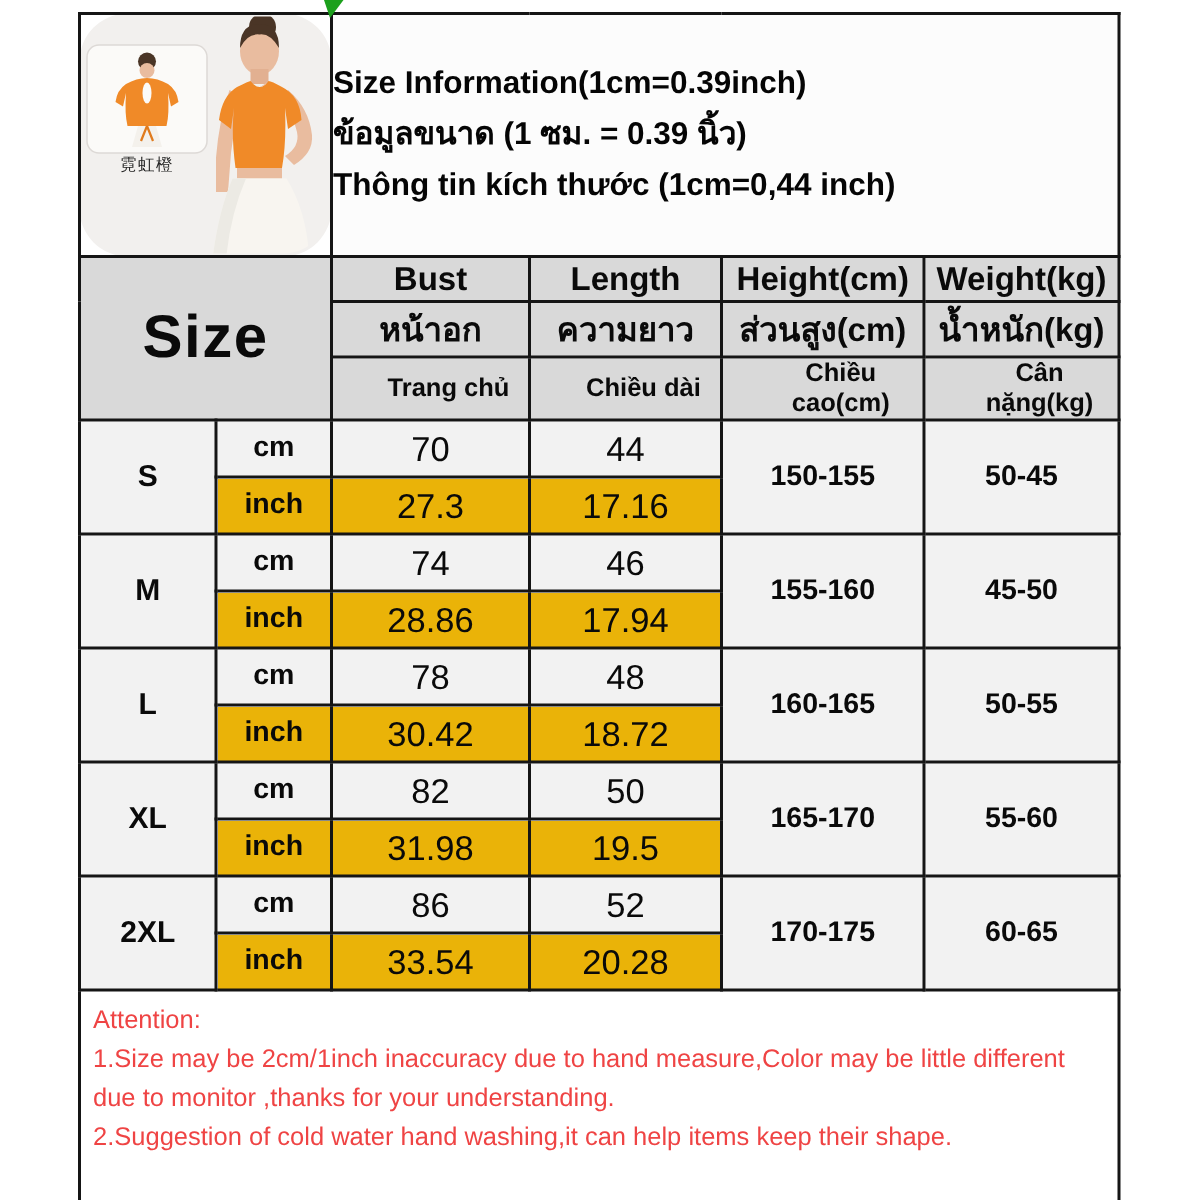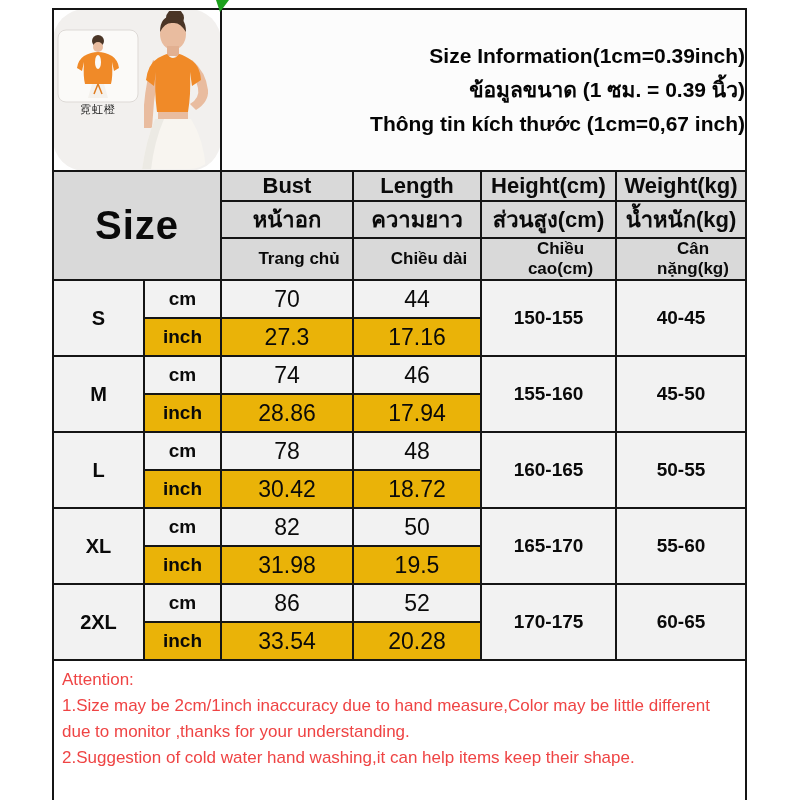--- a/index.html
+++ b/index.html
@@ -35,21 +35,21 @@
   tr.row-cm  td  { background:#f2f2f2; }
   tr.row-in  td.white { background:#eab308;margin-top:24px; }
   td.merged      { background:#f2f2f2; font-weight:bold; font-size:19px;margin-top:24px; }
 
   td.attention-cell {
     background:#ffffff; text-align:left; vertical-align:top;
     padding:6px 8px 0 8px; font-size:17px; line-height:26px; color:#ef4444;
   }
 
   
-  .title-lines { font-weight:bold; font-size:21px; line-height:34px; text-align:right; color:#050505; }
+  .title-lines { font-weight:bold; font-size:21px; line-height:34px; text-align:left; color:#050505; }
 
   
   .photo-wrap { position:relative; width:100%; height:160px; }
   .photo-wrap svg { position:absolute; left:0; top:0; }
   .inset-caption {
     position:absolute; left:4px; top:92px; width:80px;
     text-align:center; font-size:11px; color:#222; letter-spacing:1px;
   }
 
   
@@ -111,21 +111,21 @@
             <path d="M38 74 L50 74 L54 88 L34 88 Z" fill="#f4f1ec"></path>
             <path d="M44 74 L40 84 M44 74 L48 84" stroke="#e07b1e" stroke-width="1.5" fill="none"></path>
           </svg>
           <div class="inset-caption">霓虹橙</div>
         </div>
       </td>
       <td class="title-cell" colspan="4">
         <div class="title-lines">
           <div>Size Information(1cm=0.39inch)</div>
           <div>ข้อมูลขนาด (1 ซม. = 0.39 นิ้ว)</div>
-          <div>Thông tin kích thước (1cm=0,67 inch)</div>
+          <div>Thông tin kích thước (1cm=0,44 inch)</div>
         </div>
       </td>
     </tr>
 
     <tr class="hdr-row">
       <td class="size-big" colspan="2" rowspan="3">Size</td>
       <td class="hdr">Bust</td>
       <td class="hdr">Length</td>
       <td class="hdr">Height(cm)</td>
       <td class="hdr">Weight(kg)</td>
@@ -144,21 +144,21 @@
       <td class="hdr-vi">Chiều cao(cm)</td>
       <td class="hdr-vi">Cân nặng(kg)</td>
     </tr>
 
     <tr class="body-row row-cm">
       <td class="size-label" rowspan="2">S</td>
       <td class="unit">cm</td>
       <td class="val">70</td>
       <td class="val">44</td>
       <td class="merged" rowspan="2">150-155</td>
-      <td class="merged" rowspan="2">40-45</td>
+      <td class="merged" rowspan="2">50-45</td>
     </tr>
     <tr class="body-row row-in">
       <td class="unit white">inch</td>
       <td class="val white">27.3</td>
       <td class="val white">17.16</td>
     </tr>
 
     <tr class="body-row row-cm">
       <td class="size-label" rowspan="2">M</td>
       <td class="unit">cm</td>

